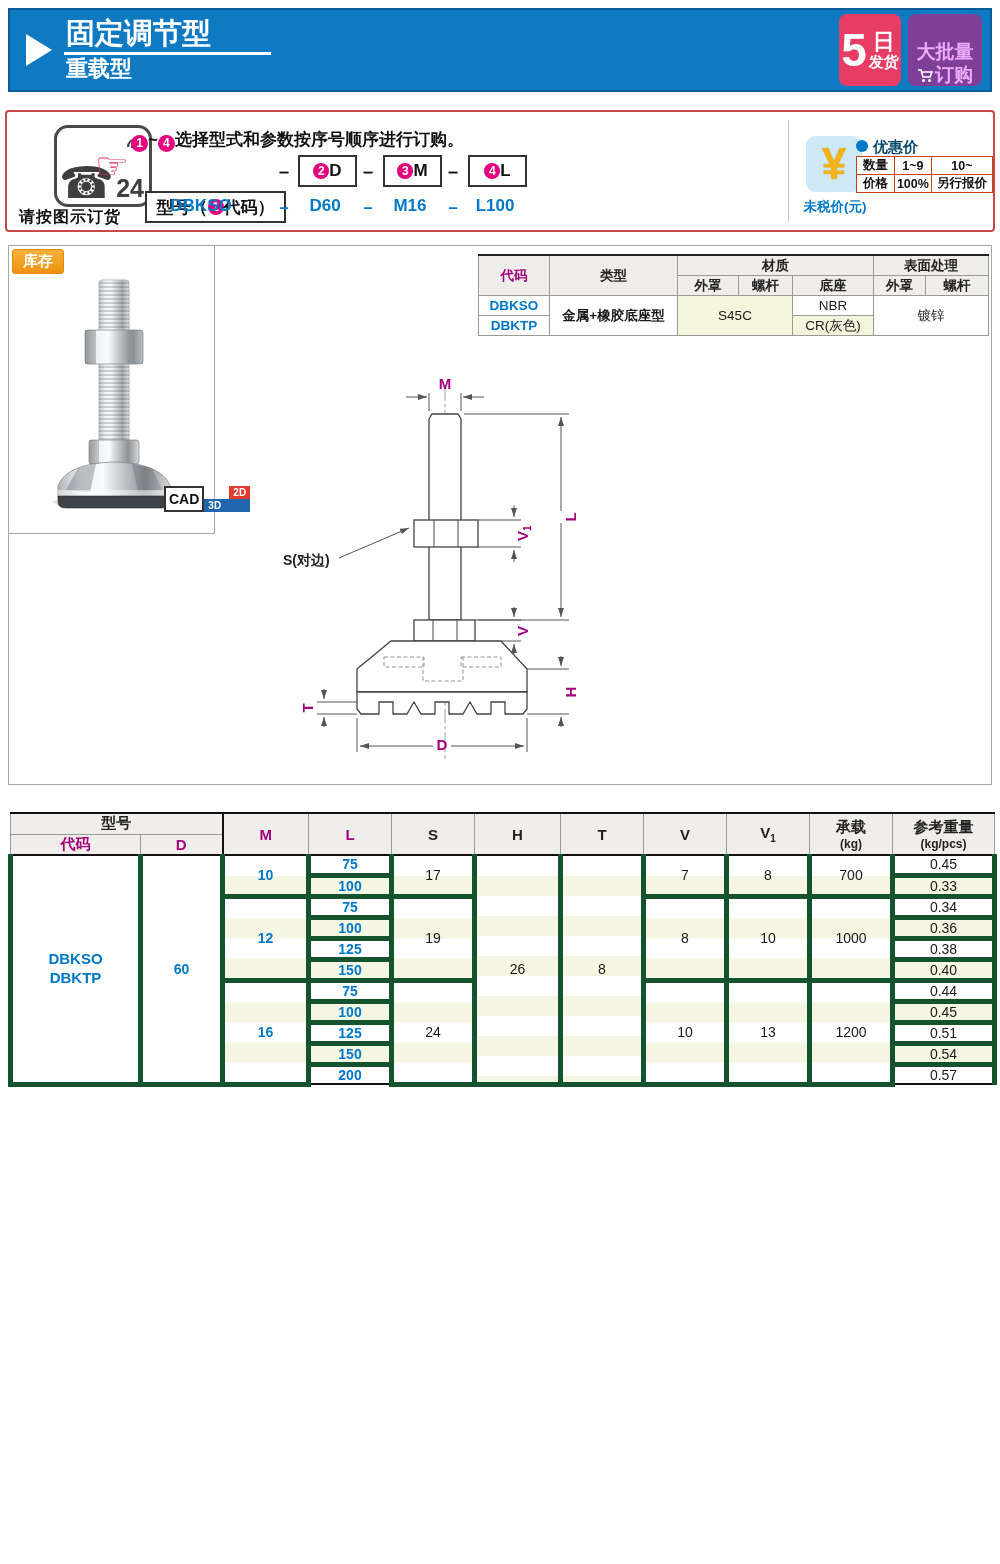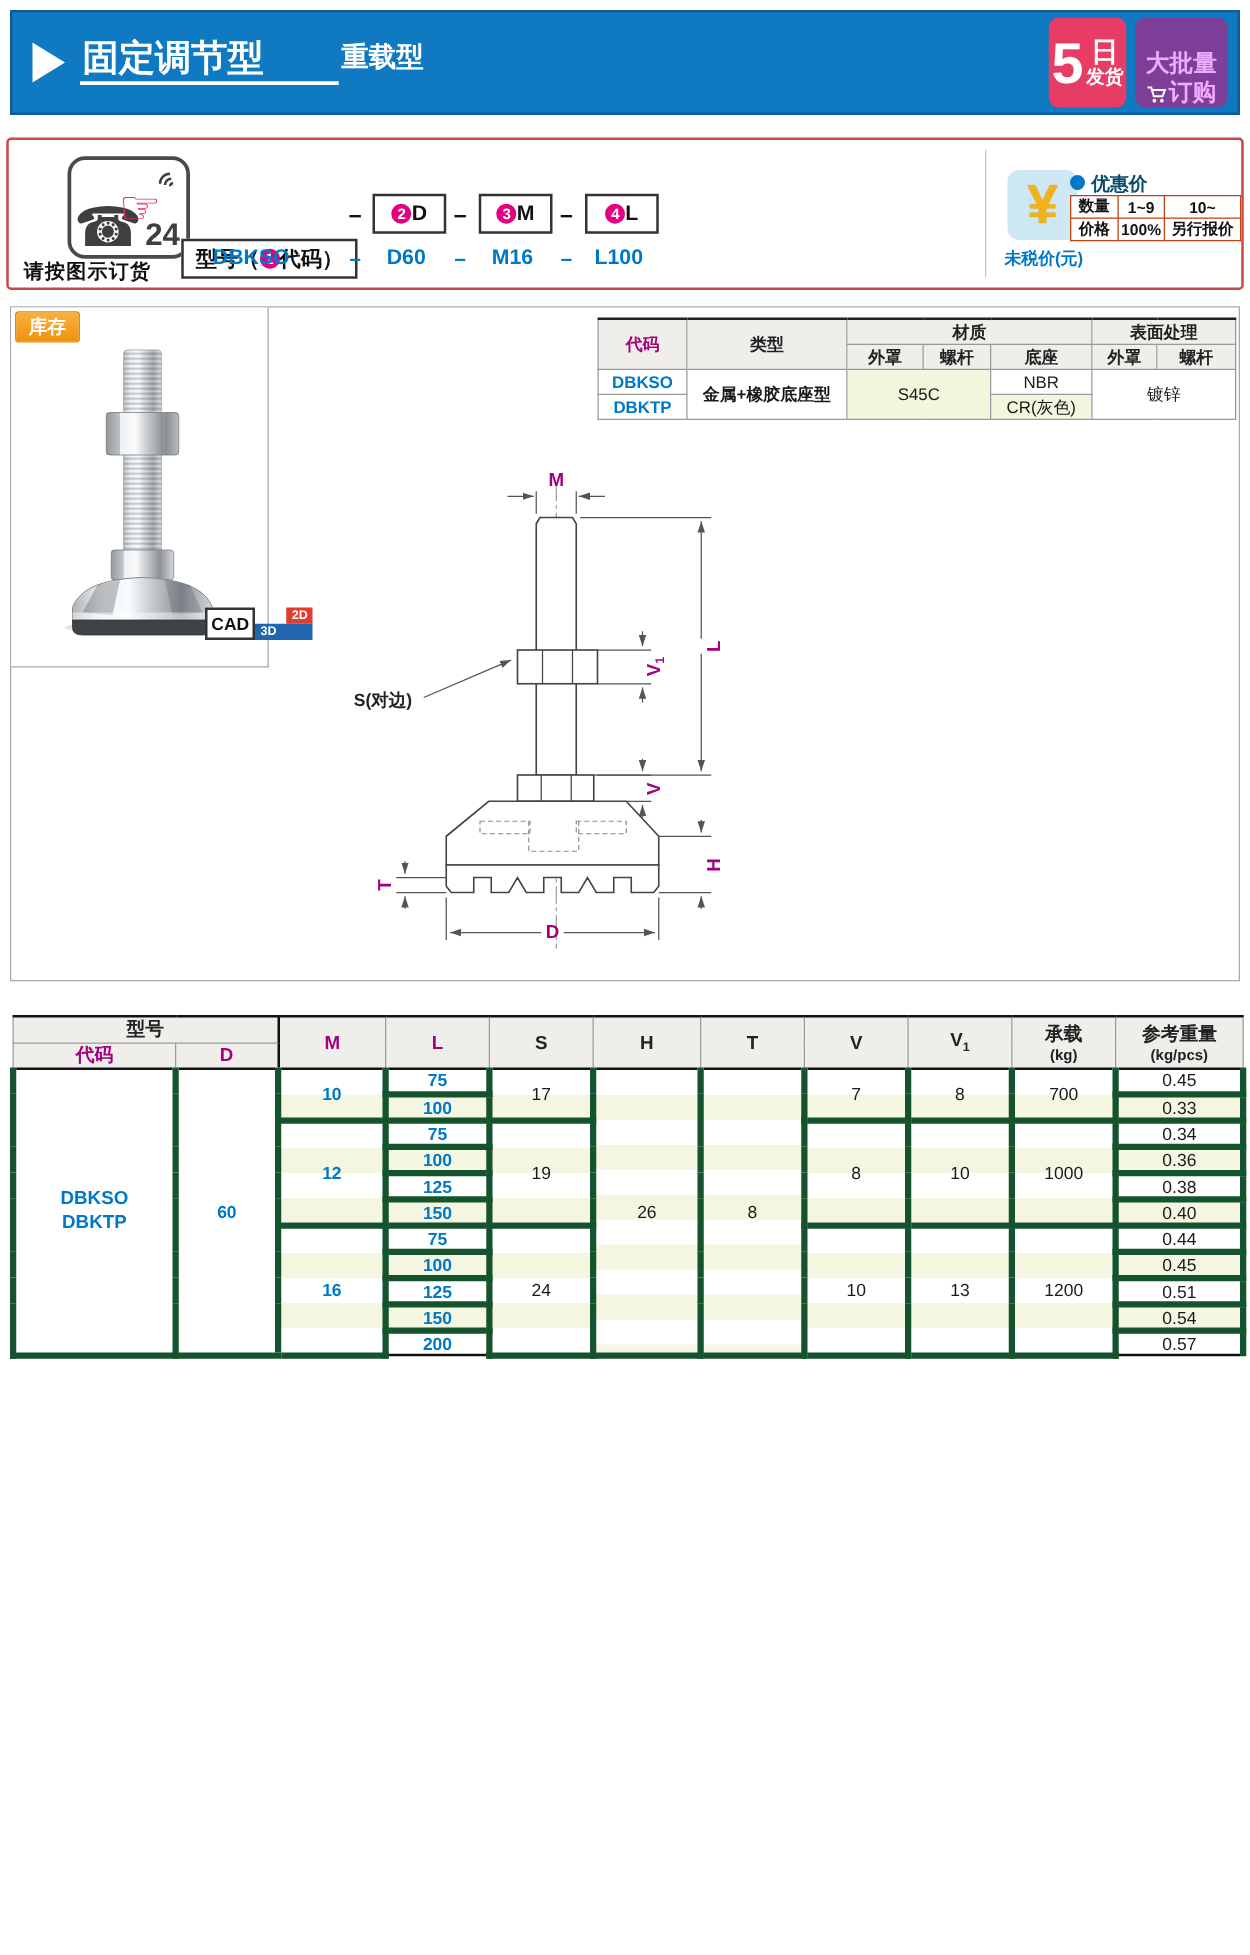--- a/index.html
+++ b/index.html
@@ -5,21 +5,21 @@
   html,body{margin:0;padding:0;background:#fff;}
   .page{position:relative;width:1000px;height:1564px;background:#fff;overflow:hidden;
         font-family:"Liberation Sans","DejaVu Sans",sans-serif;color:#111;}
 
   
   .topbar{position:absolute;left:8px;top:8px;width:980px;height:80px;background:#0f79c2;
           border:2px solid #0d5c97;display:flex;align-items:center;}
   .title{font-size:45px;font-weight:900;color:#fff;margin-left:20px;letter-spacing:2px;white-space:nowrap;}
   .tri{width:0;height:0;border-left:26px solid #fff;border-top:16px solid transparent;
        border-bottom:16px solid transparent;margin:0 12px 0 16px;}
-  .subwrap{display:flex;flex-direction:row;}
+  .subwrap{display:flex;flex-direction:column;}
   .sub1{font-size:29px;font-weight:900;color:#fff;border-bottom:3px solid #fff;padding:0 60px 2px 2px;line-height:1.1;}
   .sub2{font-size:22px;font-weight:700;color:#fff;padding:2px 0 0 2px;line-height:1.1;}
   .badges{position:absolute;right:8px;top:4px;display:flex;gap:7px;}
   .badge-pink{width:62px;height:72px;background:#e73d64;border-radius:8px;display:flex;
               align-items:center;justify-content:center;color:#fff;}
   .badge-pink .n5{font-size:46px;font-weight:900;line-height:1;}
   .badge-pink .col{display:flex;flex-direction:column;align-items:center;margin-left:2px;}
   .badge-pink .day{font-size:22px;font-weight:900;line-height:1.1;}
   .badge-pink .ship{font-size:15px;font-weight:900;line-height:1.1;}
   .badge-purple{width:74px;height:72px;background:#7d3f98;border-radius:8px;display:flex;flex-direction:column;
@@ -146,20 +146,23 @@
       <span class="n24">24</span>
       <svg width="20" height="20" viewBox="0 0 20 20">
         <path d="M2,16 a8,8 0 0 1 8,-8" stroke="#3f3f3f" stroke-width="2" fill="none"></path>
         <path d="M6,17 a5,5 0 0 1 5,-5" stroke="#3f3f3f" stroke-width="2" fill="none"></path>
         <path d="M10,18 a2.5,2.5 0 0 1 2.5,-2.5" stroke="#3f3f3f" stroke-width="2" fill="none"></path>
       </svg>
     </div>
     <div class="phone-caption">请按图示订货</div>
     <div class="finger">☞</div>
 
+    <div class="note-line">
+      <span class="cnum">1</span><span>~</span><span class="cnum">4</span><span>选择型式和参数按序号顺序进行订购。</span>
+    </div>
 
     <div class="mbox" style="left:138px;width:137px;margin-top:36px;">
       <span>型号（</span>
         <span class="cnum" style="width:16px;height:16px;">1</span>
         <span>代码）</span>
     </div>
     <div class="dashB" style="left:267px;">－</div>
     <div class="mbox" style="left:291px;width:55px;">
       <span class="cnum" style="width:16px;height:16px;">2</span>
         <span>D</span>

